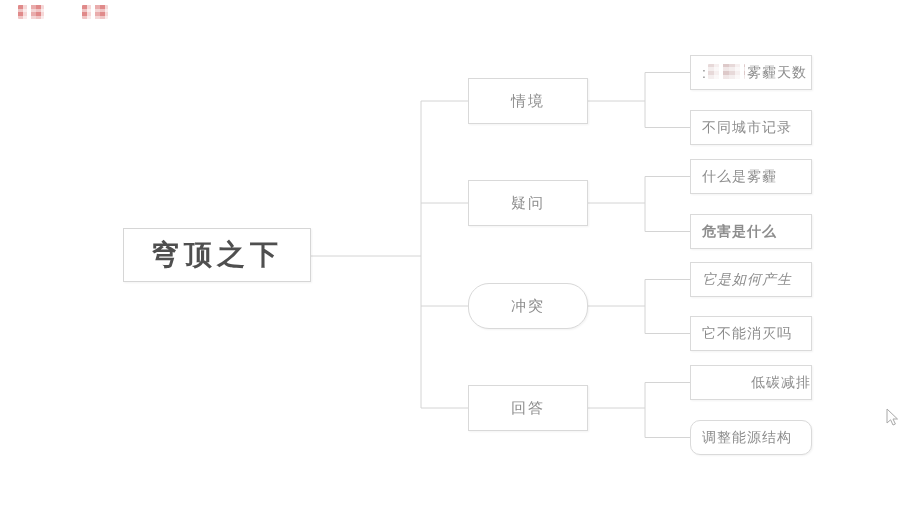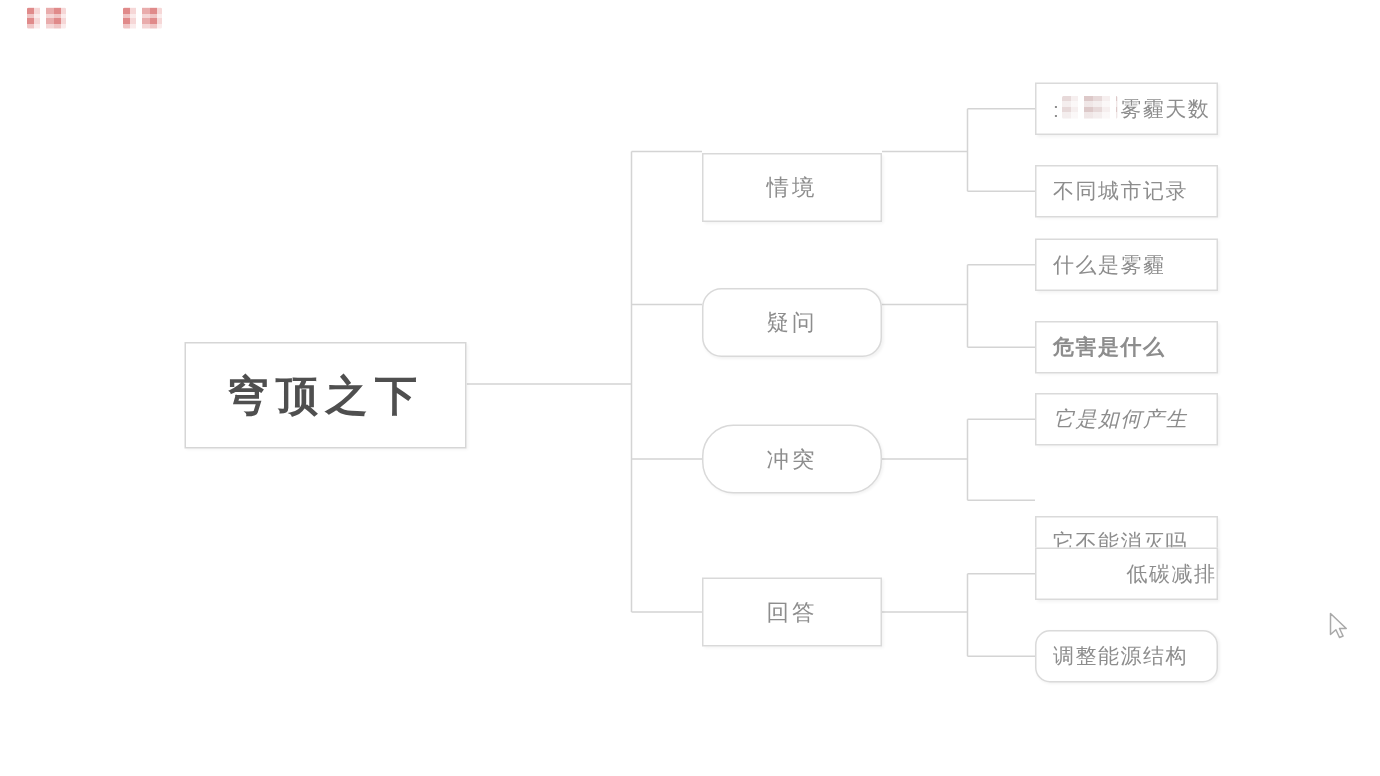--- a/index.html
+++ b/index.html
@@ -7,36 +7,36 @@
     position:relative;width:920px;height:517px;background:#ffffff;
     font-family:"Liberation Sans","DejaVu Sans",sans-serif;overflow:hidden;
   }
   svg.connectors{position:absolute;left:0;top:0;pointer-events:none;}
   .node{
     position:absolute;box-sizing:border-box;background:#ffffff;
     border:1px solid #d9d9d9;display:flex;align-items:center;
     box-shadow:1px 1px 2px rgba(0,0,0,0.05);
   }
   .root{
-    left:123px;top:228px;width:188px;height:71px;justify-content:center;
+    left:123px;top:228px;width:188px;height:54px;justify-content:center;
     font-family:"Liberation Serif","DejaVu Serif",serif;font-weight:700;
     font-size:28px;color:#4f4f4f;letter-spacing:5px;border-color:#d6d6d6;
   }
   .branch{
     left:468px;width:120px;height:46px;justify-content:center;
     font-size:15px;color:#8d8d8d;letter-spacing:2px;
   }
-  .b1{top:78px;margin-top:24px;} .b2{top:192px;border-radius:13px;} .b3{top:283px;border-radius:21px;} .b4{top:385px;}
+  .b1{top:78px;} .b2{top:180px;} .b3{top:283px;border-radius:21px;} .b4{top:385px;}
   .leaf{
     left:690px;width:122px;height:35px;justify-content:flex-start;
     padding-left:11px;font-size:14px;color:#8d8d8d;letter-spacing:1px;
     border-color:#dadada;
   }
   .l1{top:55px;} .l2{top:110px;font-family:Liberation Serif, serif;} .l3{top:159px;} .l4{top:214px;font-weight:bold;}
-  .l5{top:262px;font-style:italic;} .l6{top:316px;margin-top:28px;} .l7{top:365px;justify-content:flex-end;} .l8{top:420px;border-radius:10px;}
+  .l5{top:262px;font-style:italic;} .l6{top:316px;} .l7{top:365px;justify-content:flex-end;} .l8{top:420px;border-radius:10px;}
   .leaf .prefix{margin-right:1px;color:#8d8d8d;}
   .mosaic{
     display:inline-block;vertical-align:middle;border-radius:1px;
   }
   .mosaic-leaf{
     width:37px;height:15px;margin:0 2px 2px 0;
     background:
       repeating-linear-gradient(0deg, rgba(255,255,255,0.55) 0 4px, rgba(255,255,255,0) 4px 8px),
       repeating-linear-gradient(90deg,#e7d9d9 0 6px,#f6efef 6px 11px,#ffffff 11px 15px,#ddc9c9 15px 21px);
   }

